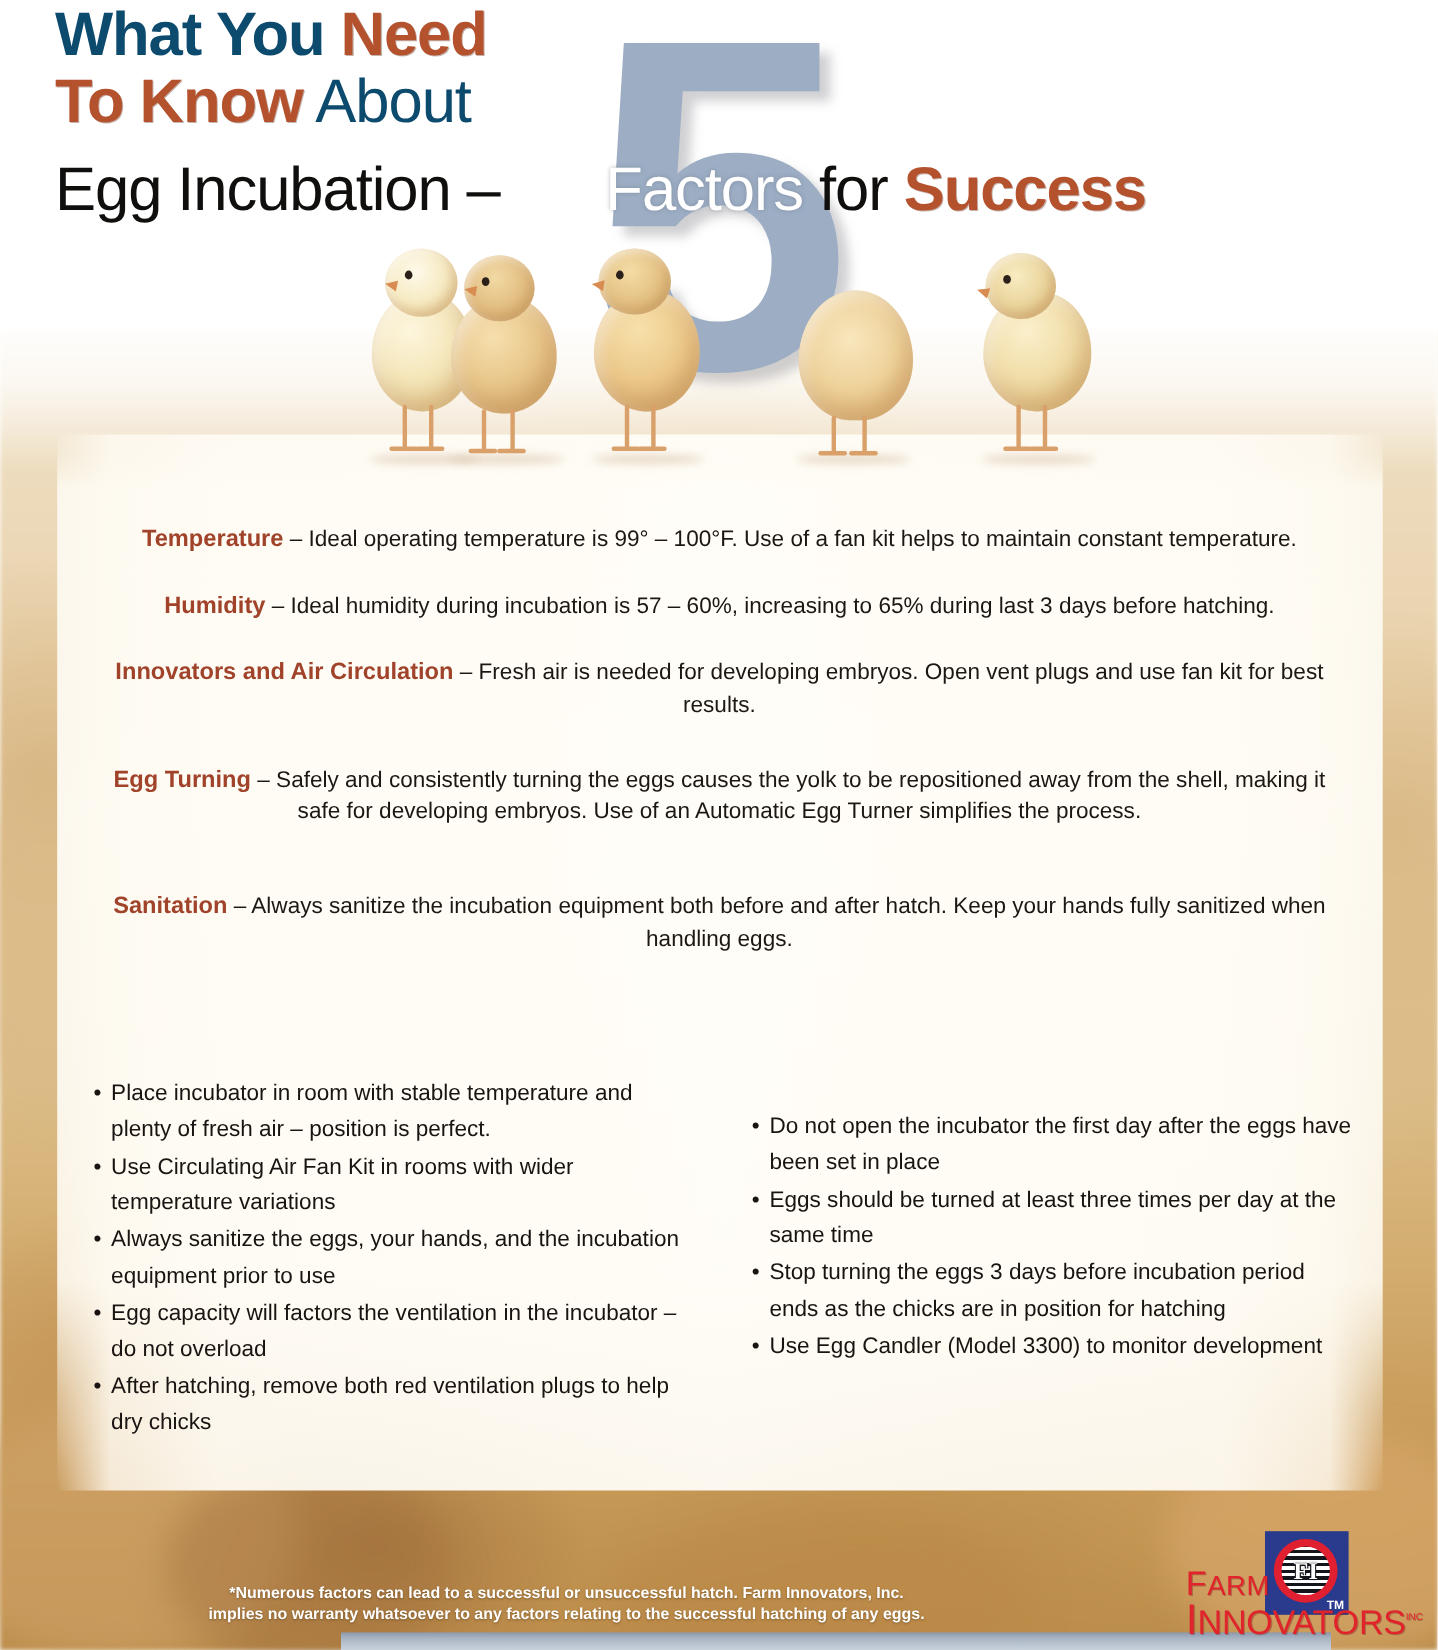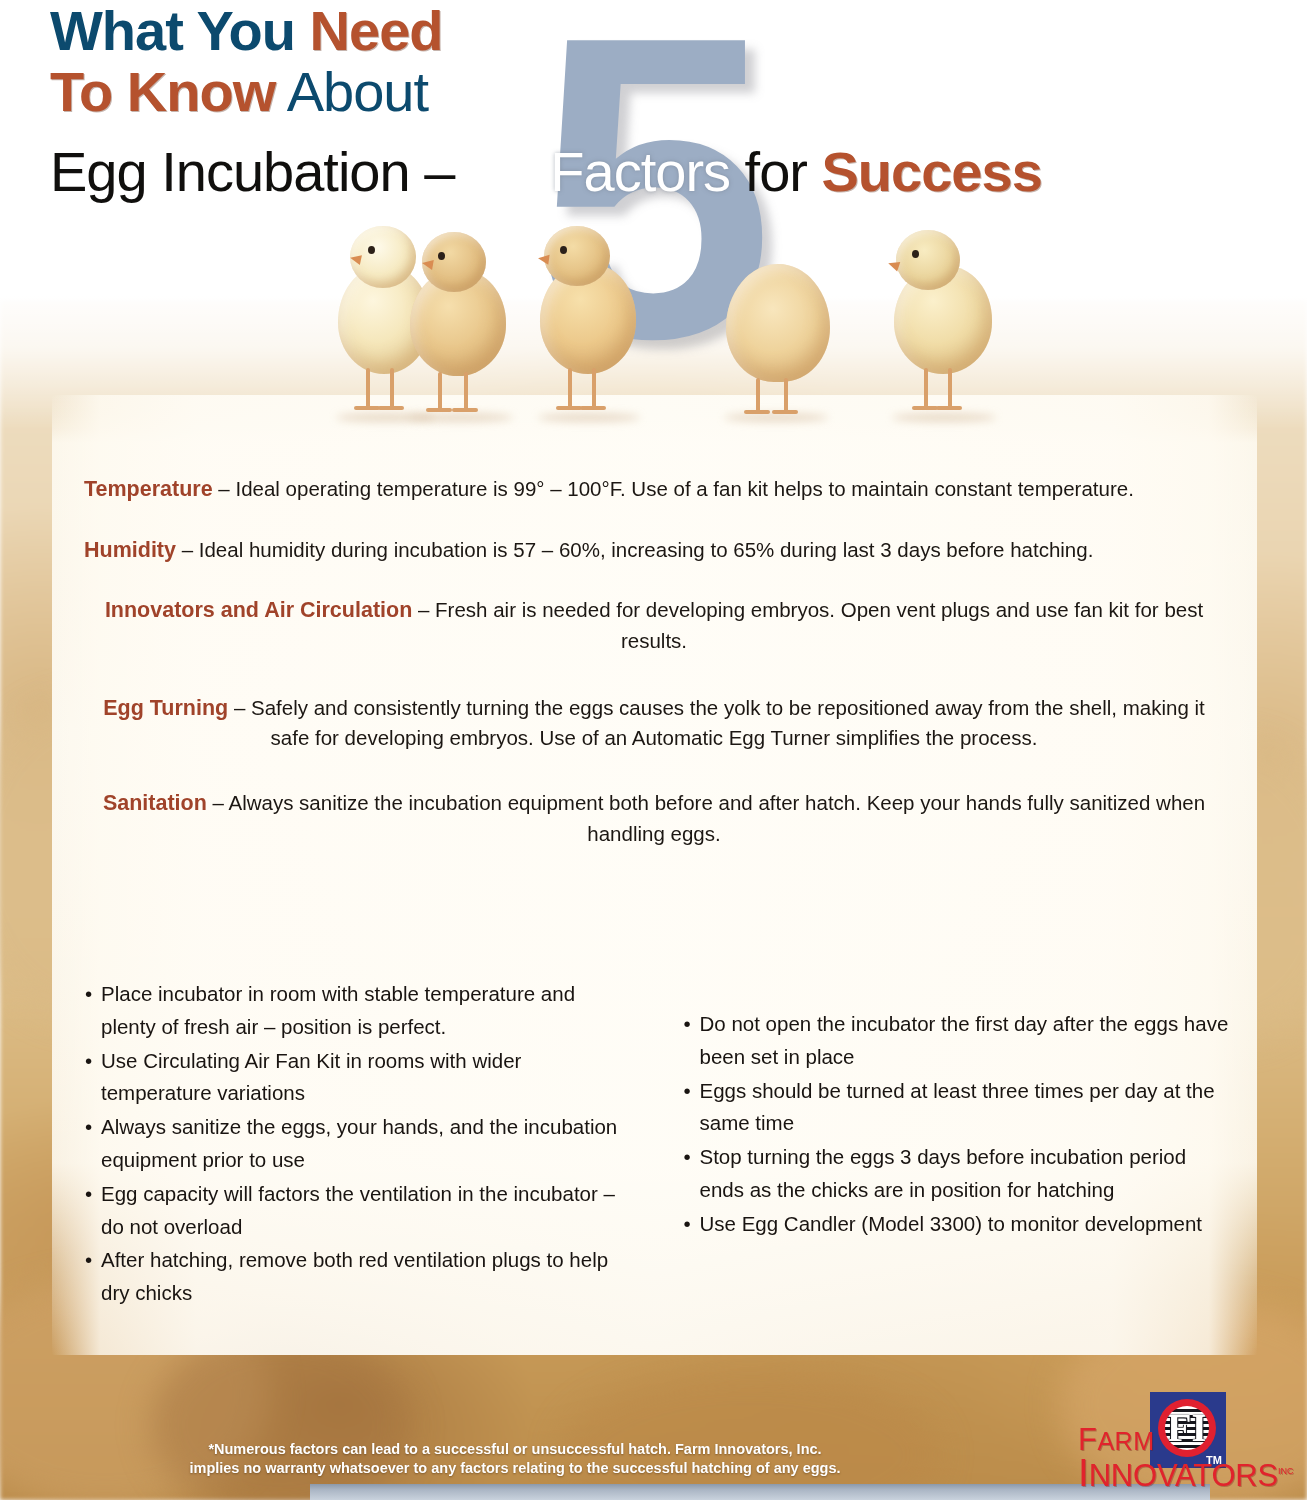--- a/index.html
+++ b/index.html
@@ -220,21 +220,21 @@
   .intro-para { margin: 0 0 34px 0; }
   .factor {
     margin: 0 0 30px 0;
     text-align: left;
   }
   .fhead {
     color: #a0432a;
     font-weight: bold;
     font-size: 21.5px;
   }
-  .factor p { margin: 0; }
+  .factor p { margin: 0; text-align: center; }
   .f-centered { text-align: center; }
 
   
   .hints {
     position: absolute;
     left: 84px;
     top: 978px;
     width: 1145px;
     z-index: 4;
   }
@@ -326,21 +326,21 @@
     background: repeating-linear-gradient(
       to bottom,
       #ffffff 0px, #ffffff 3px,
       #15151c 3px, #15151c 6px);
     display: flex;
     align-items: center;
     justify-content: center;
     overflow: hidden;
   }
   .logo-fi {
-    font-size: 40px;
+    font-size: 22px;
     font-weight: bold;
     color: #ffffff;
     line-height: 1;
     text-shadow: 0 0 2px #15151c, 1px 1px 0 #15151c, -1px 1px 0 #15151c;
     font-family: "Liberation Serif", serif;
   }
   .logo-tm {
     position: absolute;
     right: 4px;
     bottom: 2px;
@@ -478,21 +478,21 @@
     </div>
 
     <div class="factor">
       <p><span class="fhead">Humidity</span><span> – Ideal humidity during incubation is 57 – 60%, increasing to 65% during last 3 days before hatching.</span></p>
     </div>
 
     <div class="factor f-centered" style="margin-bottom:38px;">
       <p><span class="fhead">Innovators and Air Circulation</span><span> – Fresh air is needed for developing embryos. Open vent plugs and use fan kit for best results.</span></p>
     </div>
 
-    <div class="factor f-centered" style="margin-bottom:36px;">
+    <div class="factor f-centered" style="margin-bottom:56px;">
       <p><span class="fhead">Egg Turning</span><span> – Safely and consistently turning the eggs causes the yolk to be repositioned away from the shell, making it safe for developing embryos. Use of an Automatic Egg Turner simplifies the process.</span></p>
     </div>
 
     <div class="factor f-centered" style="margin-bottom:0;">
       <p><span class="fhead">Sanitation</span><span> – Always sanitize the incubation equipment both before and after hatch. Keep your hands fully sanitized when handling eggs.</span></p>
     </div>
 
   </div>
 
   <div class="hints">

